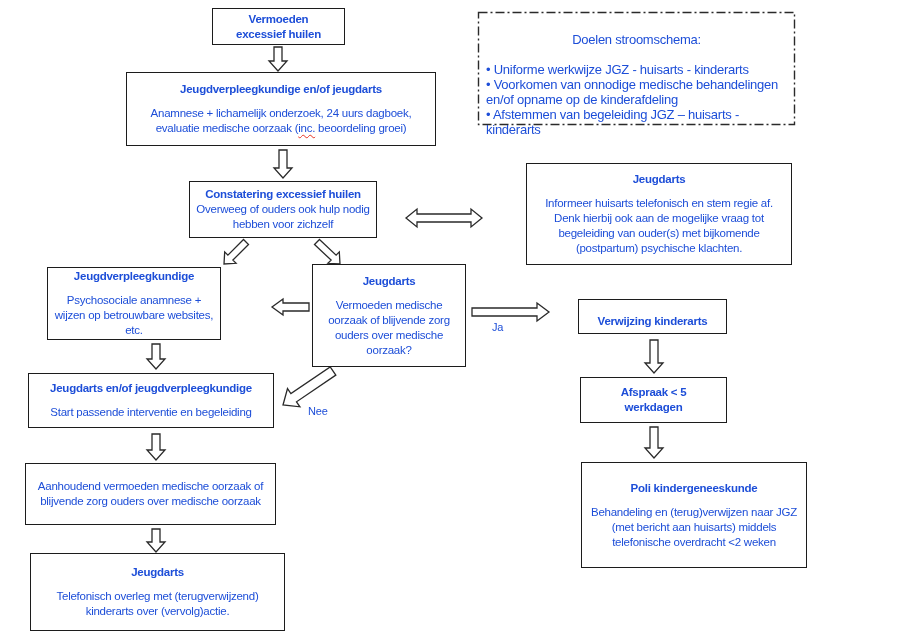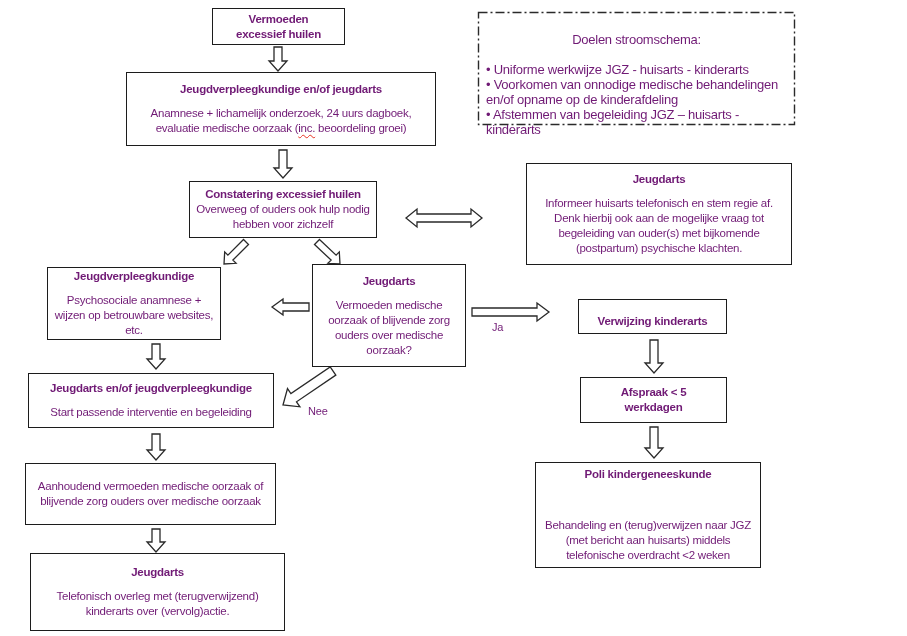--- a/index.html
+++ b/index.html
@@ -1,19 +1,19 @@
 <!DOCTYPE html>
 <html><head>
 <meta charset="utf-8">
 <title>Flowchart</title>
 <style>
   html,body{margin:0;padding:0;background:#ffffff;}
   #canvas{
     position:relative;width:907px;height:636px;background:#ffffff;
-    font-family:"Liberation Sans", sans-serif;color:#701a75;overflow:hidden;
+    font-family:"Liberation Sans", sans-serif;color:#1d4ed8;overflow:hidden;
   }
   #arrow-layer{position:absolute;left:0;top:0;width:907px;height:636px;z-index:1;}
   .node{
     position:absolute;box-sizing:border-box;border:1.5px solid #1c1c1c;background:#ffffff;
     display:flex;flex-direction:column;align-items:center;justify-content:center;
     text-align:center;font-size:11.5px;line-height:15px;letter-spacing:-0.25px;
     padding:4px 6px;z-index:2;white-space:pre-line;
   }
   .node .title{font-weight:700;display:block;}
   .node.gap .title{margin-bottom:9px;}
@@ -96,21 +96,21 @@
 
   <div class="node" style="left:578px;top:299px;width:149px;height:35px;justify-content:flex-end;">
     <span class="title">Verwijzing kinderarts</span>
   </div>
 
   <div class="node" style="left:580px;top:377px;width:147px;height:46px;">
     <span class="title">Afspraak &lt; 5
 werkdagen</span>
   </div>
 
-  <div class="node gap" style="left:535px;top:462px;width:226px;height:106px;justify-content:space-between;">
+  <div class="node gap" style="left:581px;top:462px;width:226px;height:106px;">
     <span class="title">Poli kindergeneeskunde</span>
     <span class="body">Behandeling en (terug)verwijzen naar JGZ (met bericht aan huisarts) middels telefonische overdracht &lt;2 weken</span>
   </div>
 
   <div class="node gap" style="left:28px;top:373px;width:246px;height:55px;">
     <span class="title">Jeugdarts en/of jeugdverpleegkundige</span>
     <span class="body">Start passende interventie en begeleiding</span>
   </div>
 
   <div class="floatlabel" style="left:308px;top:405px;">Nee</div>

